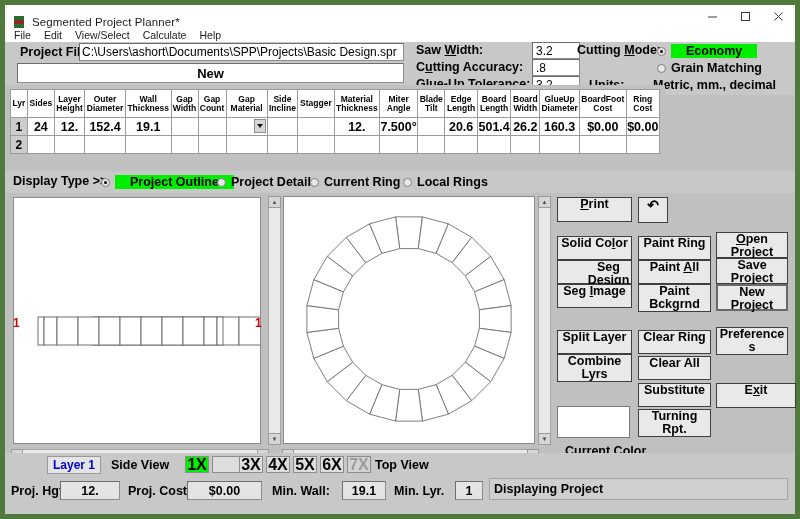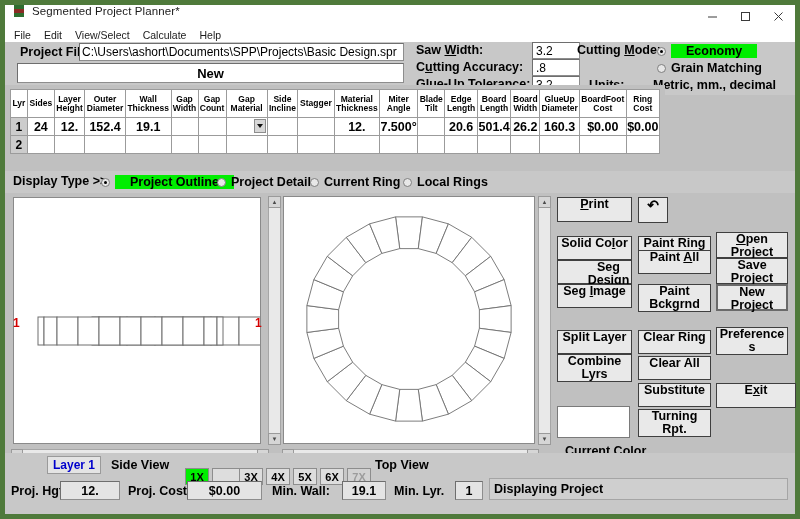--- a/index.html
+++ b/index.html
@@ -13,21 +13,21 @@
   #app{position:relative;width:800px;height:519px;}
 
   
   .win-border{
     position:absolute;left:0;top:0;width:800px;height:519px;
     border:5px solid #4f7a3b;box-sizing:border-box;background:#c0c0c0;
   }
   .titlebar{
     position:absolute;left:5px;top:5px;width:790px;height:23px;
     background:#ffffff;box-sizing:border-box;
-    display:flex;align-items:flex-start;
+    display:flex;align-items:flex-end;
   }
   .title-ico{
     width:12px;height:12px;margin-left:8px;margin-right:7px;
     position:relative;flex:none;
   }
   .title-ico .s1{position:absolute;left:1px;top:0;width:10px;height:4px;background:#2f6d2f;}
   .title-ico .s2{position:absolute;left:1px;top:4px;width:10px;height:4px;background:#8b2b24;}
   .title-ico .s3{position:absolute;left:1px;top:8px;width:10px;height:4px;background:#2f6d2f;}
   .title-txt{font-size:11.5px;color:#1b1b1b;letter-spacing:0.1px;}
   .win-btns{margin-left:auto;display:flex;height:23px;}
@@ -136,21 +136,21 @@
     text-align:center;line-height:1.05;font-family:"Liberation Sans",sans-serif;
   }
   .btn u{text-decoration:underline;}
   .btn.sel{border:2px solid #6a6a6a;}
   #b-print{left:552px;top:4px;width:75px;height:25px;}
   #b-undo{left:633px;top:4px;width:30px;height:26px;font-size:14px;}
   #b-solidcolor{left:552px;top:43px;width:75px;height:24px;}
   #b-segdesign{left:552px;top:67px;width:75px;height:24px;padding-left:28px;}
   #b-segimage{left:552px;top:91px;width:75px;height:24px;}
   #b-paintring{left:633px;top:43px;width:73px;height:24px;}
-  #b-paintall{left:633px;top:57px;width:73px;height:24px;}
+  #b-paintall{left:633px;top:67px;width:73px;height:24px;}
   #b-paintbck{left:633px;top:91px;width:73px;height:28px;}
   #b-open{left:711px;top:39px;width:72px;height:26px;}
   #b-save{left:711px;top:65px;width:72px;height:26px;}
   #b-new{left:711px;top:91px;width:72px;height:27px;}
   #b-split{left:552px;top:137px;width:75px;height:24px;}
   #b-combine{left:552px;top:161px;width:75px;height:28px;}
   #b-clearring{left:633px;top:137px;width:73px;height:24px;}
   #b-clearall{left:633px;top:163px;width:73px;height:24px;}
   #b-subst{left:633px;top:190px;width:73px;height:24px;}
   #b-turning{left:633px;top:216px;width:73px;height:28px;}
@@ -162,21 +162,21 @@
 
   
   .bottom{position:absolute;left:5px;top:453px;width:790px;height:61px;background:#c8c8c8;}
   #layerbtn{position:absolute;left:42px;top:3px;width:54px;height:18px;background:#e4e4e4;border:1px solid #9a9a9a;
             box-sizing:border-box;display:flex;align-items:center;justify-content:center;
             color:#0000cc;font-weight:bold;font-size:12px;}
   #sideview-label{position:absolute;left:106px;top:5px;}
   #topview-label{position:absolute;left:370px;top:5px;}
   .zbtn{position:absolute;top:3px;width:24px;height:17px;background:#ddd;border:1px solid #8d8d8d;
         box-sizing:border-box;display:flex;align-items:center;justify-content:center;
-        font-size:11px;font-weight:bold;margin-top:12px;}
+        font-size:16px;font-weight:bold;}
   .zbtn.on{background:#00ee00;}
   .zbtn.dim{color:#9c9c9c;background:#d2d2d2;}
   #projhgt-label{position:absolute;left:6px;top:31px;}
   #projhgt-input{position:absolute;left:55px;top:28px;width:60px;height:19px;justify-content:center;
      background:#e4e4e4;font-weight:bold;font-size:12.5px;}
   #projcost-label{position:absolute;left:123px;top:31px;}
   #projcost-input{position:absolute;left:182px;top:28px;width:75px;height:19px;justify-content:center;
      background:#e4e4e4;font-weight:bold;font-size:12.5px;}
   #minwall-label{position:absolute;left:267px;top:31px;}
   #minwall-input{position:absolute;left:337px;top:28px;width:44px;height:19px;justify-content:center;

